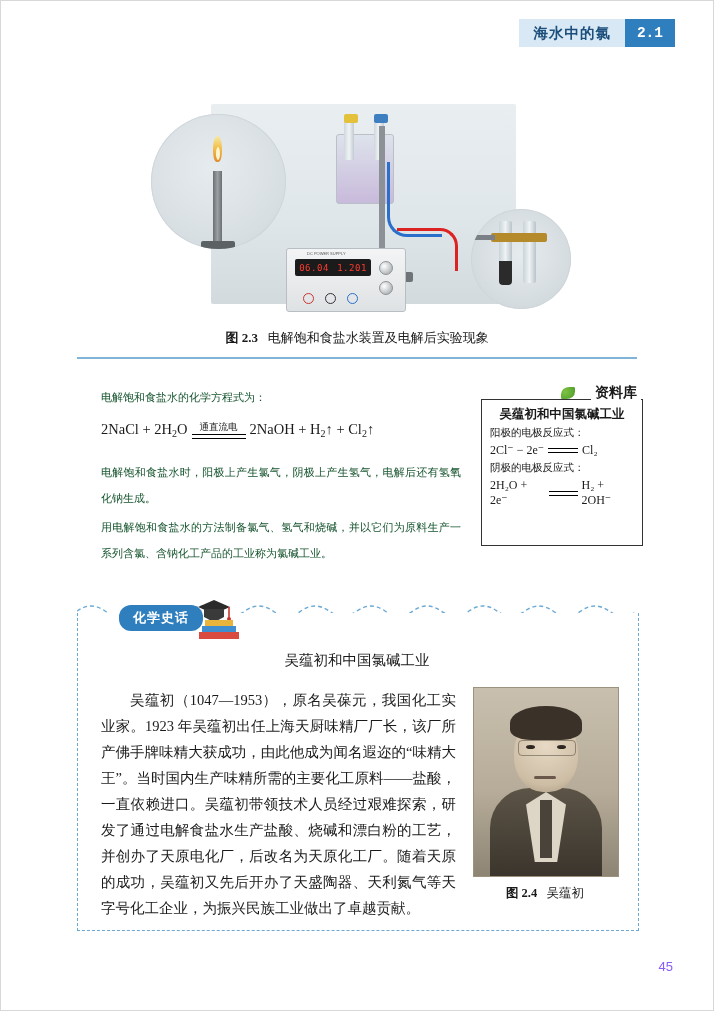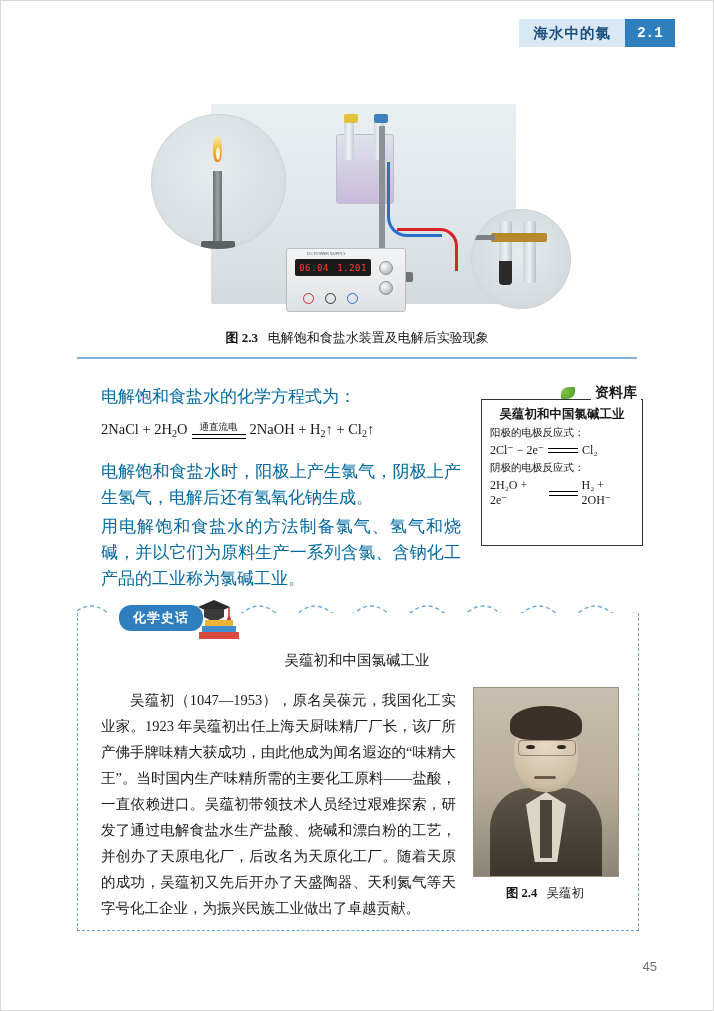--- a/index.html
+++ b/index.html
@@ -170,23 +170,23 @@
     left: 76px;
     width: 560px;
     height: 2px;
     background: #7fb4d8;
   }
   .rule-1 { top: 356px; }
 
   
   .body-text {
     position: absolute;
-    font-size: 17px;
+    font-size: 11px;
     line-height: 26px;
-    color: #0369a1;
+    color: #14532d;
     text-align: justify;
   }
   .p1 { left: 100px; top: 383px; width: 360px; }
   .equation {
     position: absolute;
     left: 100px; top: 420px;
     width: 380px;
     font-size: 14.5px;
   }
   .eq-row { display: flex; align-items: flex-end; }
@@ -312,23 +312,23 @@
   .caption-portrait {
     position: absolute;
     left: 472px; top: 884px;
     width: 144px;
     text-align: center;
     font-size: 12.5px;
   }
 
   .page-num {
     position: absolute;
-    right: 56px; bottom: 36px;
+    right: 40px; bottom: 36px;
     font-size: 13px;
-    color: #737373;
+    color: #8b5cf6;
     font-family: "Liberation Sans", sans-serif;
   }
 </style>
 </head>
 <body>
 
 <div class="page">
 
   <div class="header">
     <div class="header-title">海水中的氯</div>

